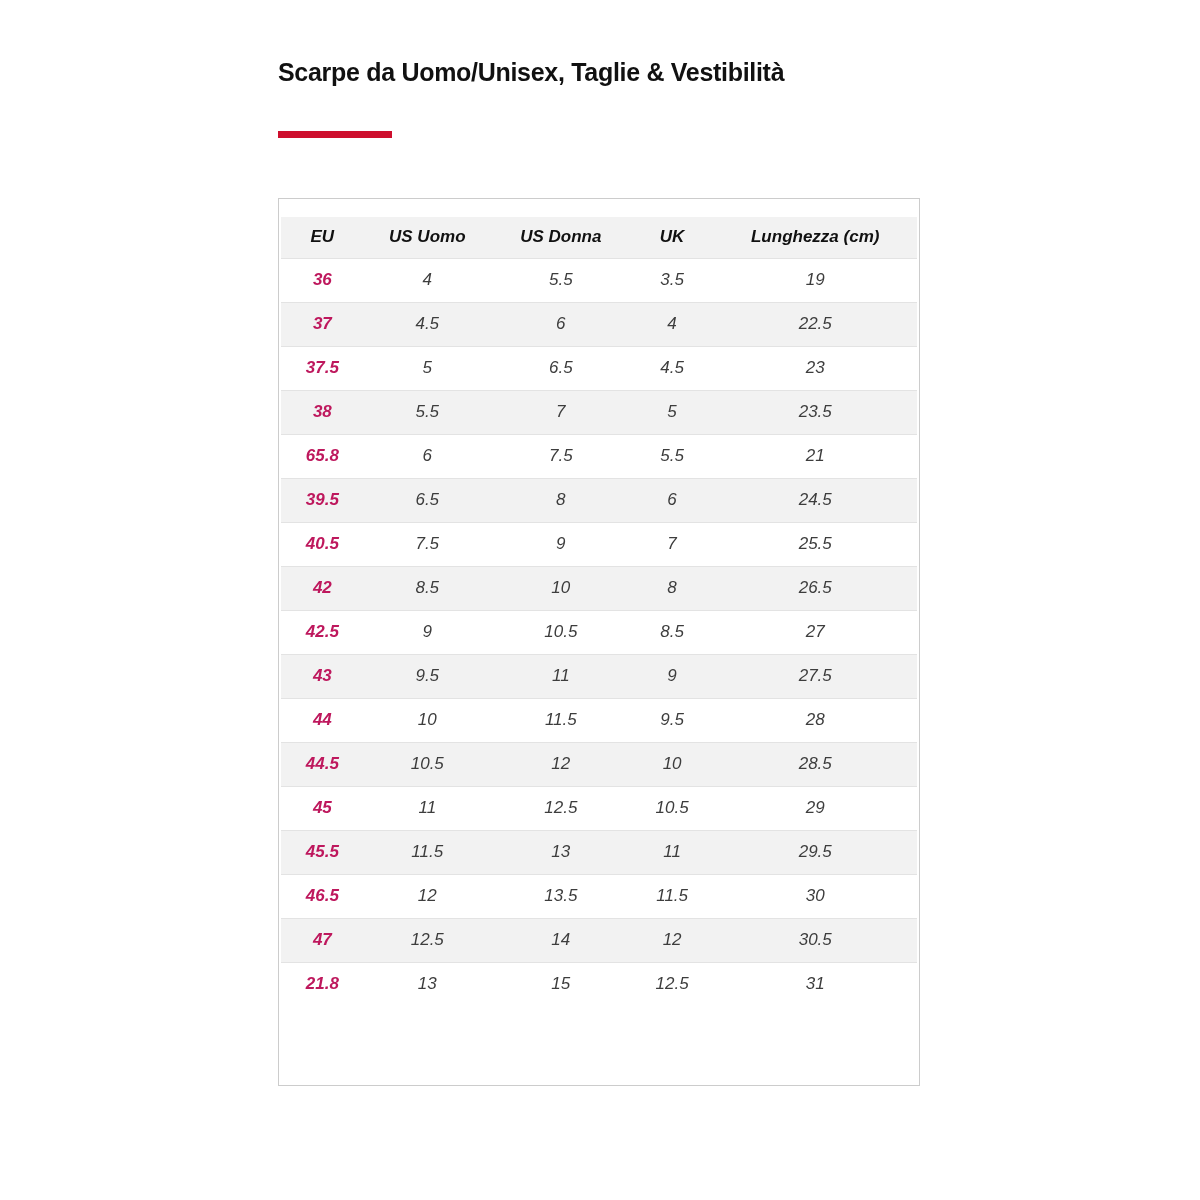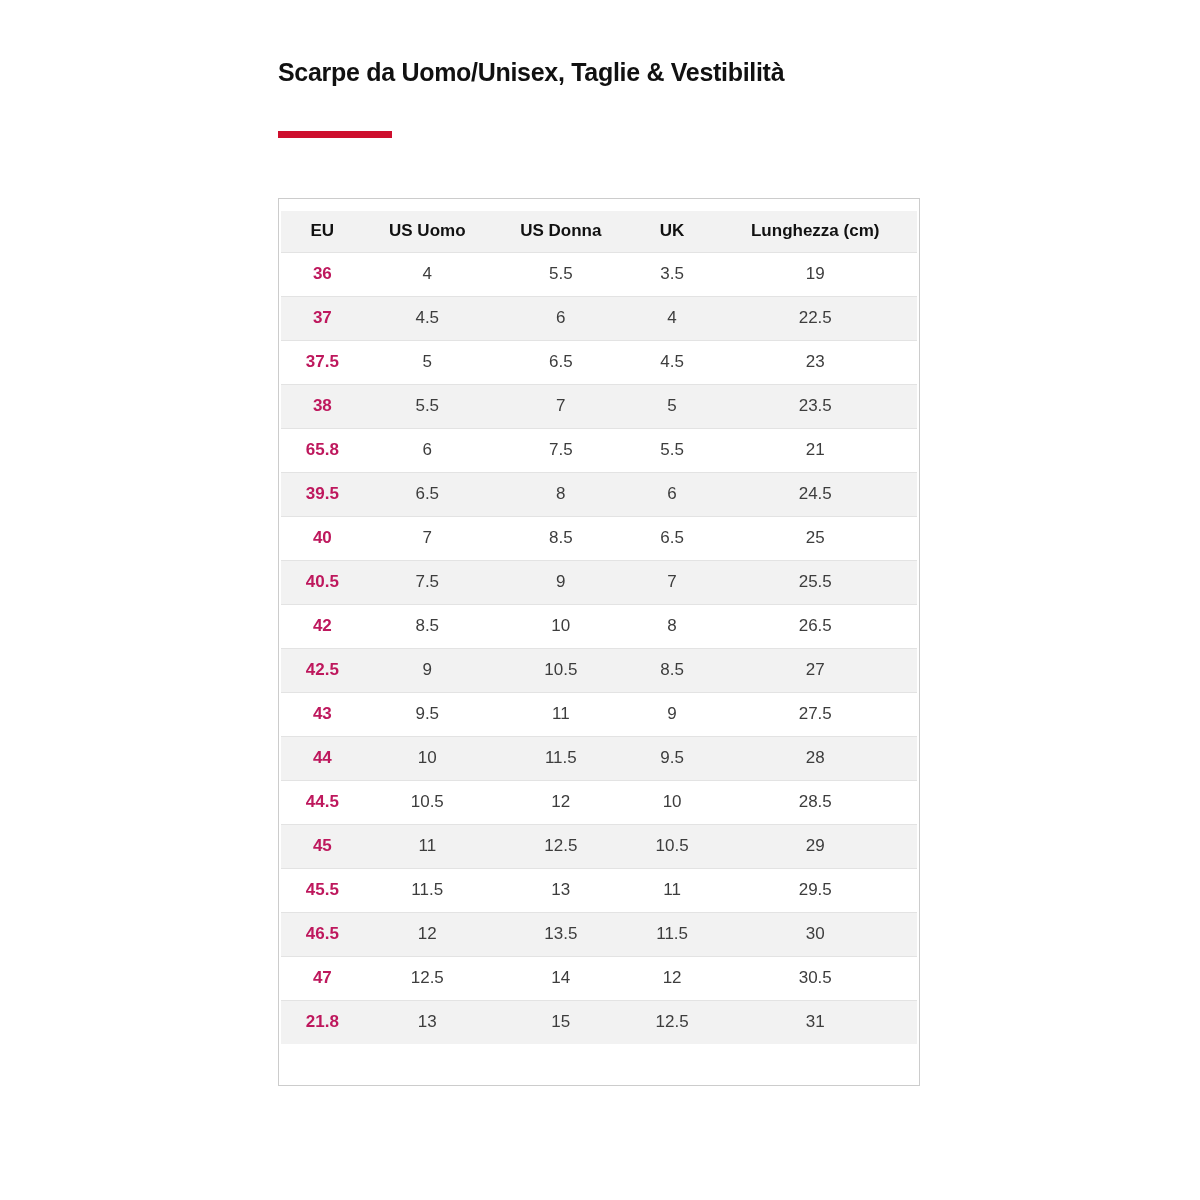--- a/index.html
+++ b/index.html
@@ -29,23 +29,24 @@
     width: 114px;
     height: 7px;
     margin-top: 35px;
     background: #ce0e2d;
   }
   .table-wrap {
     margin-top: 60px;
     width: 642px;
     height: 888px;
     border: 1px solid #cccccc;
-    padding: 12px 2px 0 2px;
+    padding: 18px 2px 0 2px;
     overflow: hidden;
     background: #ffffff;
+    font-style: italic;
   }
   table.size-chart {
     width: 100%;
     border-collapse: collapse;
     table-layout: fixed;
   }
   col.c1 { width: 13%; }
   col.c2 { width: 20%; }
   col.c3 { width: 22%; }
   col.c4 { width: 13%; }
@@ -139,27 +140,20 @@
             <td>21</td>
           </tr>
           <tr>
             <td class="eu">39.5</td>
             <td>6.5</td>
             <td>8</td>
             <td>6</td>
             <td>24.5</td>
           </tr>
           <tr>
-            <td class="eu">40</td>
-            <td>7</td>
-            <td>8.5</td>
-            <td>6.5</td>
-            <td>25</td>
-          </tr>
-          <tr>
             <td class="eu">40.5</td>
             <td>7.5</td>
             <td>9</td>
             <td>7</td>
             <td>25.5</td>
           </tr>
           <tr>
             <td class="eu">42</td>
             <td>8.5</td>
             <td>10</td>

